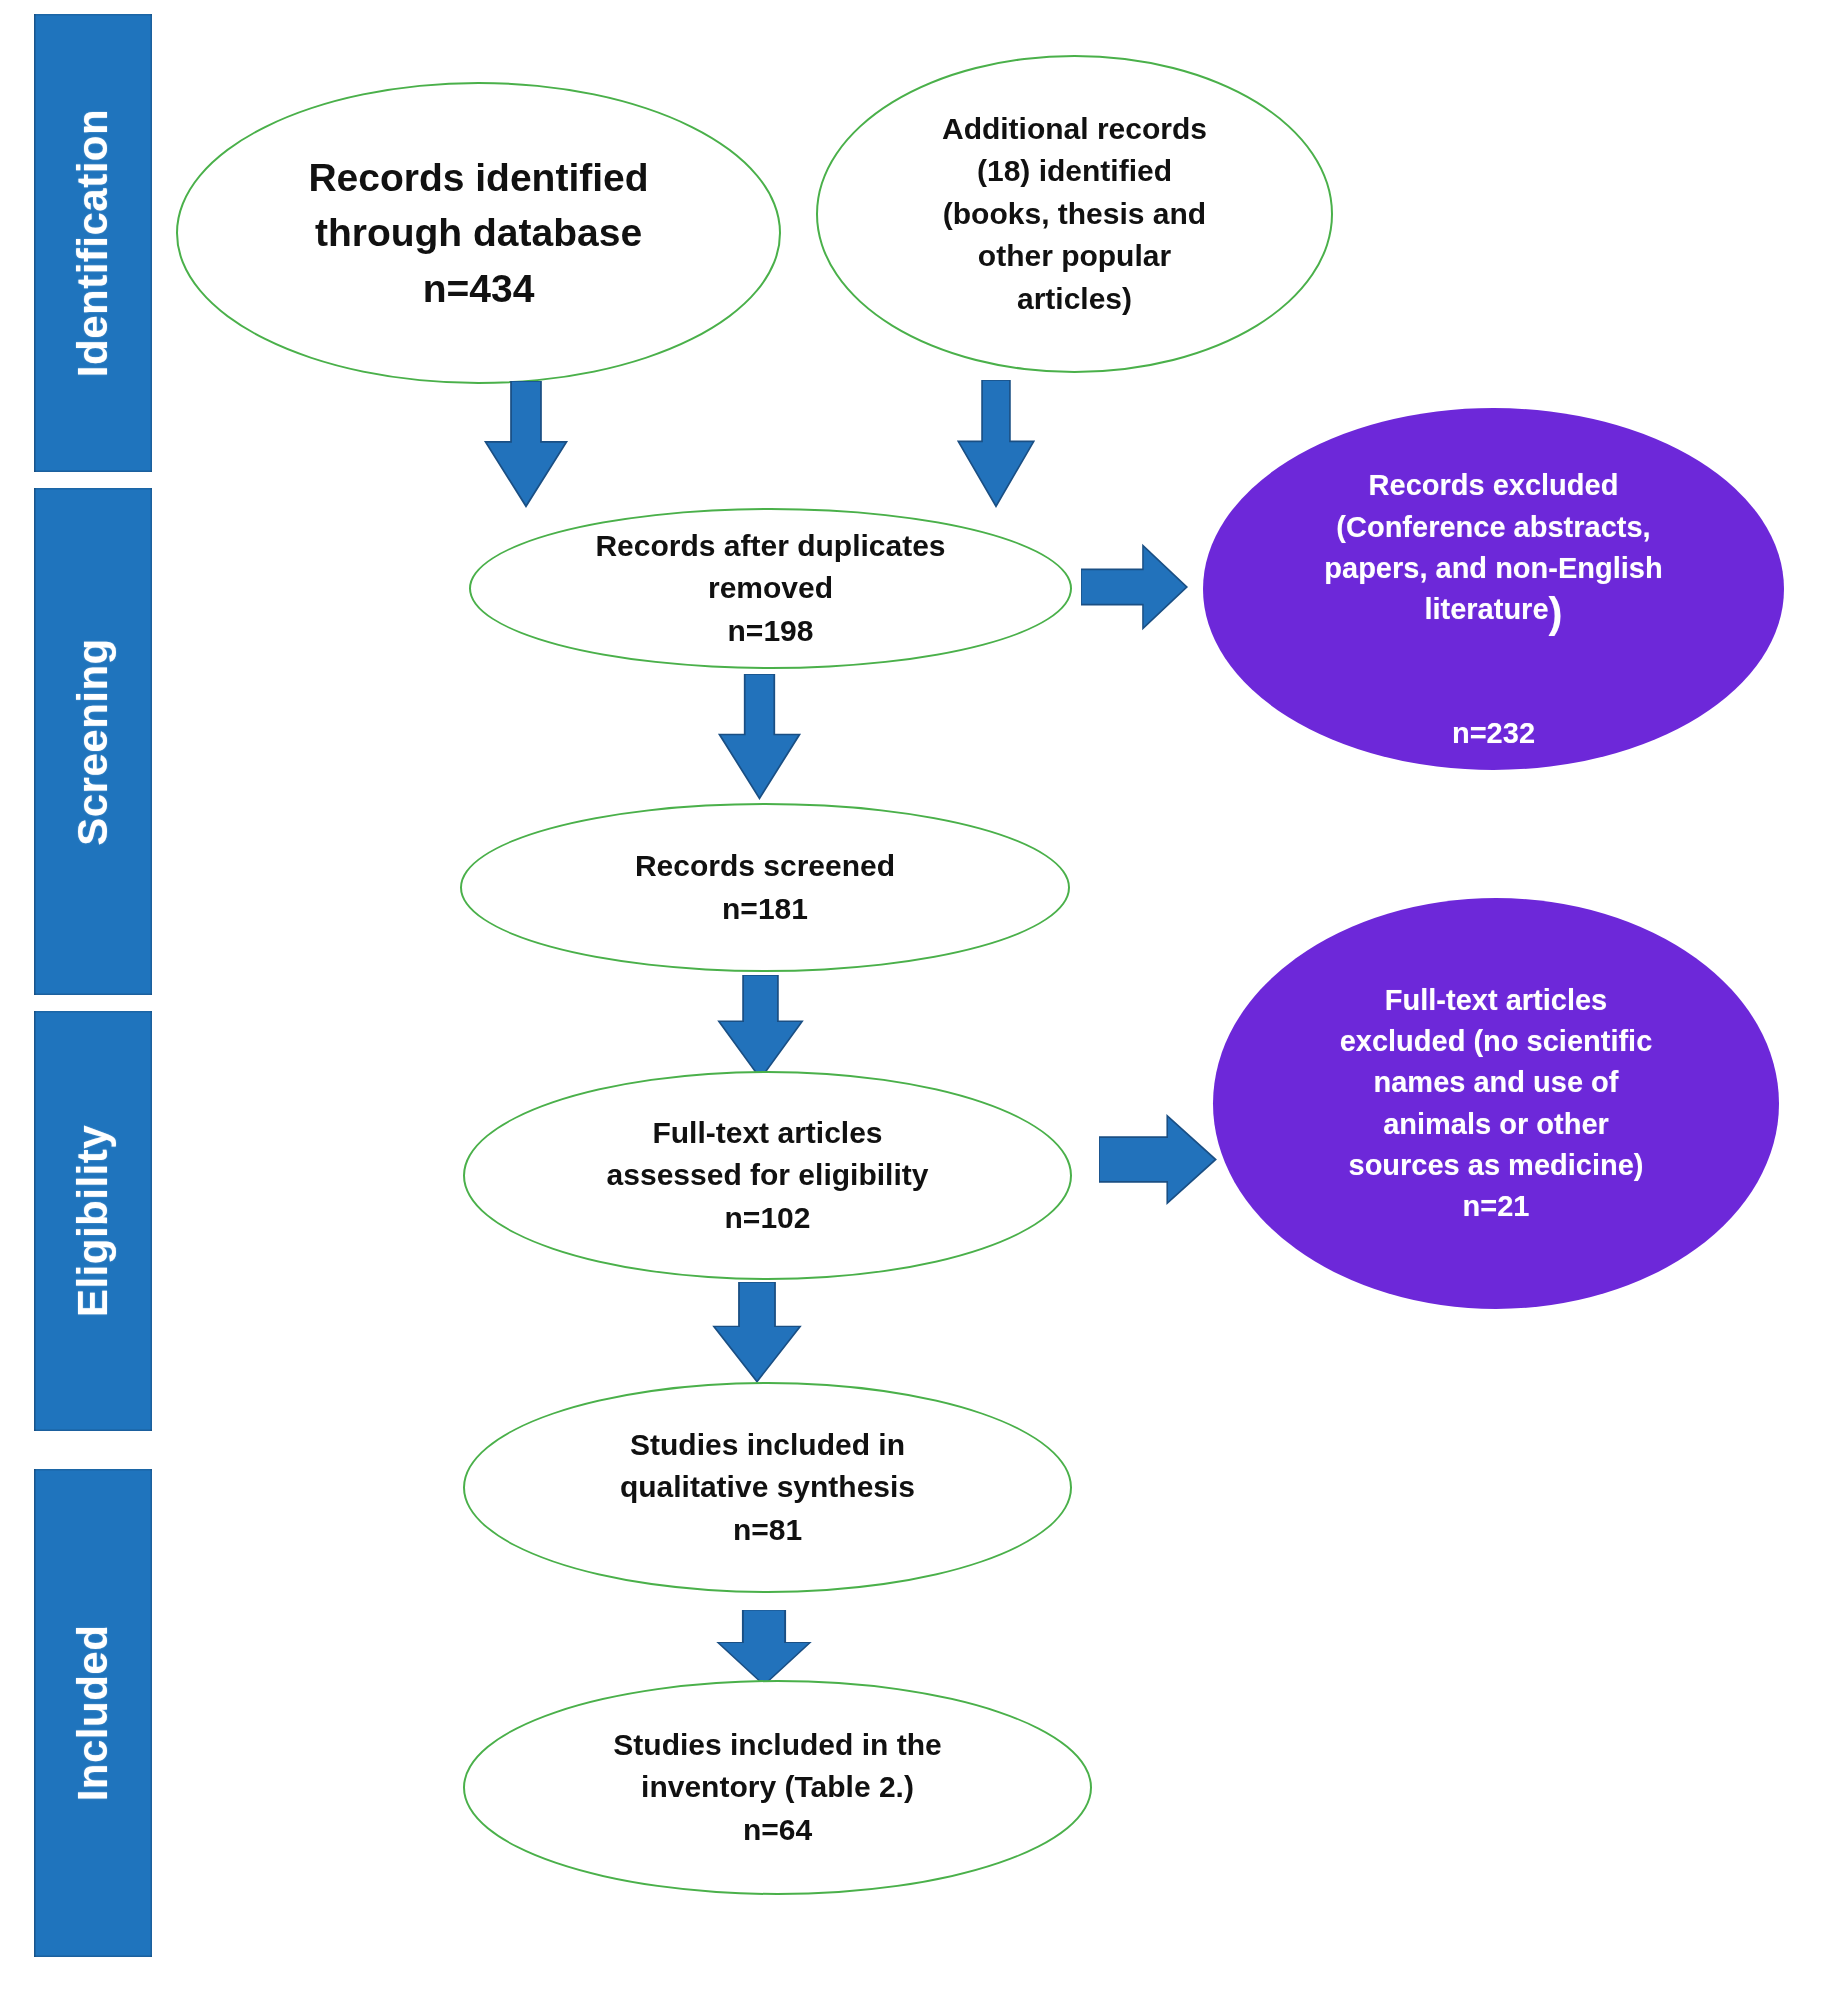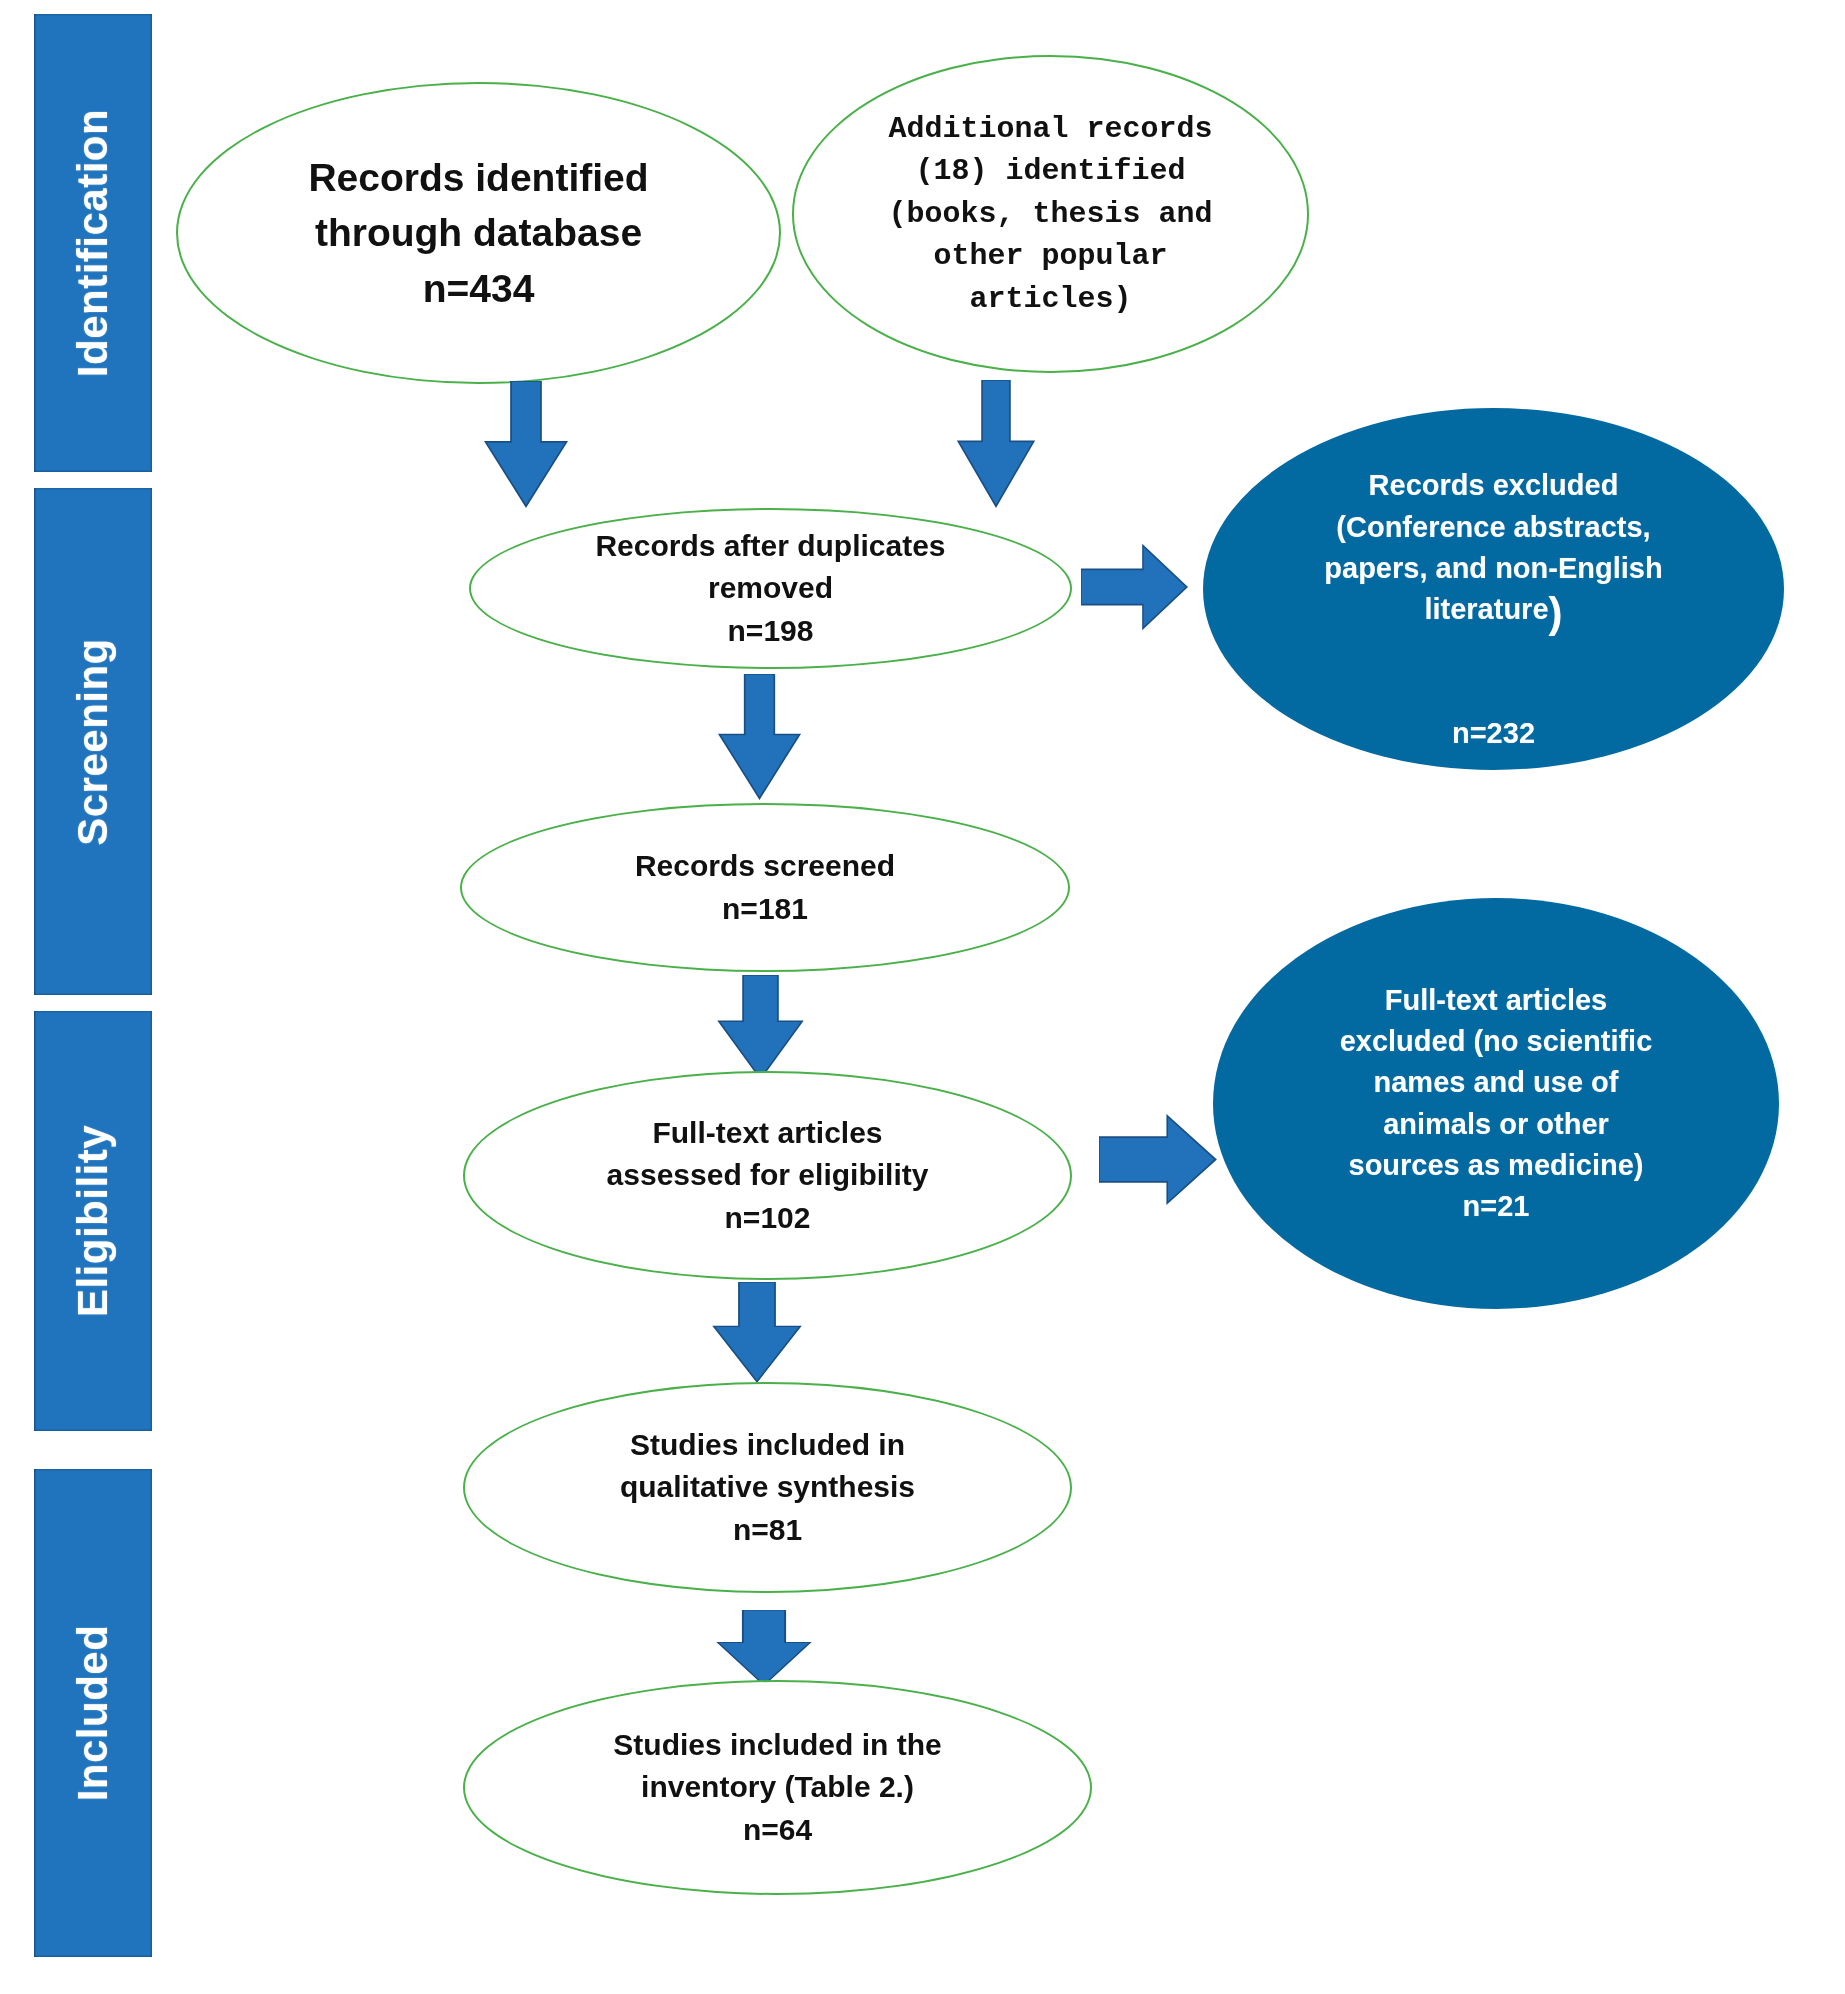--- a/index.html
+++ b/index.html
@@ -46,21 +46,21 @@
     justify-content: center;
     box-sizing: border-box;
     border-radius: 50%;
     text-align: center;
   }
   .node.open {
     background: #ffffff;
     border: 2.4px solid #4ab04a;
   }
   .node.filled {
-    background: #0369a1;
+    background: #6d28d9;
     border: none;
   }
   .node-text {
     display: block;
     width: 92%;
     font-weight: bold;
     line-height: 1.42;
     color: #111111;
     white-space: pre-line;
   }
@@ -101,21 +101,21 @@
   <div class="stage-band" style="left:34px; top:1469px; width:118px; height:488px;">
     <span class="stage-label">Included</span>
   </div>
 
   <div class="node open" style="left:176px; top:82px; width:605px; height:302px;">
     <span class="node-text" style="font-size:39px;">Records identified
 through database
 n=434</span>
   </div>
 
-  <div class="node open" style="left:792px; top:55px; width:517px; height:318px;font-family:Liberation Mono, monospace;">
+  <div class="node open" style="left:816px; top:55px; width:517px; height:318px;">
     <span class="node-text" style="font-size:30px;">Additional records
 (18) identified
 (books, thesis and
 other popular
 articles)</span>
   </div>
 
   <div class="arrow" style="left:482px; top:381px; width:88px; height:127px;">
     <svg viewBox="0 0 100 150" preserveAspectRatio="none">
       <polygon class="body" points="33,0 67,0 67,72 96,72 50,148 4,72 33,72"></polygon>

